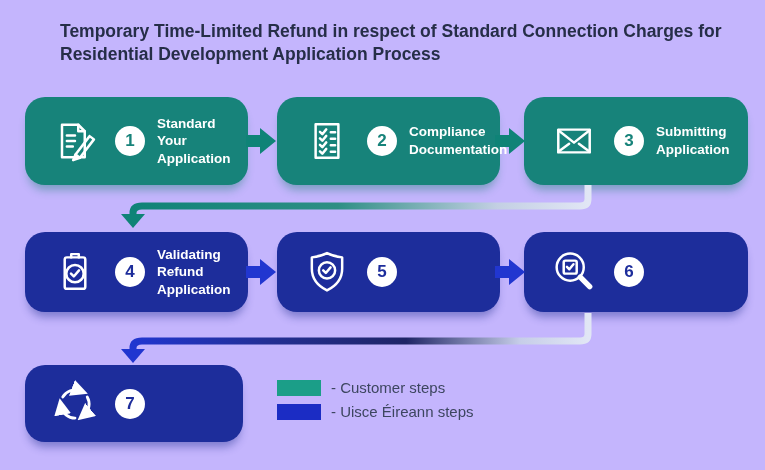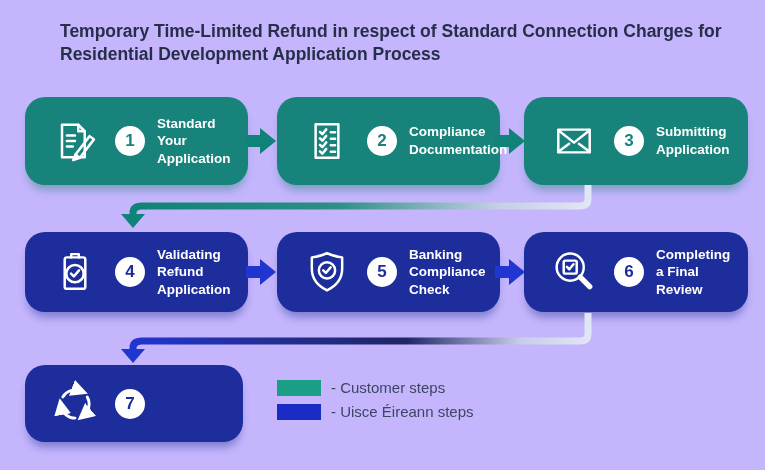--- a/index.html
+++ b/index.html
@@ -110,38 +110,32 @@
 
   <div class="box blue" id="b5">
     <svg class="step-icon" viewBox="0 0 48 48" fill="none" stroke="#fff" stroke-width="2.3" stroke-linecap="round" stroke-linejoin="round">
       <path d="M24 6.5 C28 8.5 33 9.8 38 10.5 V21 C38 30.5 32.4 36.8 24 41 C15.6 36.8 10 30.5 10 21 V10.5 C15 9.8 20 8.5 24 6.5 Z"></path>
       <circle cx="24" cy="22.5" r="7.5"></circle>
       <path d="M20.5 22.5 l2.4 2.4 4.4-5.2"></path>
     </svg>
     <div class="num">
         <span>5</span>
       </div>
-    <div class="step-label">Banking
-Compliance
-Check</div>
   </div>
 
   <div class="box blue" id="b6">
     <svg class="step-icon" viewBox="0 0 48 48" fill="none" stroke="#fff" stroke-width="2.3" stroke-linecap="round" stroke-linejoin="round">
       <circle cx="20.5" cy="19.5" r="12.5"></circle>
       <rect x="14.5" y="13.5" width="12" height="12" rx="1.5"></rect>
       <path d="M17.5 19.3 l2.2 2.2 3.8-4.6"></path>
       <path d="M29.8 28.8 L38.5 37.5" stroke-width="5"></path>
     </svg>
     <div class="num">
         <span>6</span>
       </div>
-    <div class="step-label">Completing
-a Final
-Review</div>
   </div>
 
   <div class="box blue" id="b7">
     <svg class="step-icon" viewBox="0 0 48 48" fill="none" stroke="#fff" stroke-width="2.6" stroke-linecap="round" stroke-linejoin="round">
       <defs>
         <marker id="ah" markerWidth="6" markerHeight="6" refX="3" refY="3" orient="auto">
           <path d="M0 0 L6 3 L0 6 Z" fill="#fff" stroke="none"></path>
         </marker>
       </defs>
       <path d="M12.7 17.5 A13 13 0 0 1 28.5 11.8" marker-end="url(#ah)"></path>

